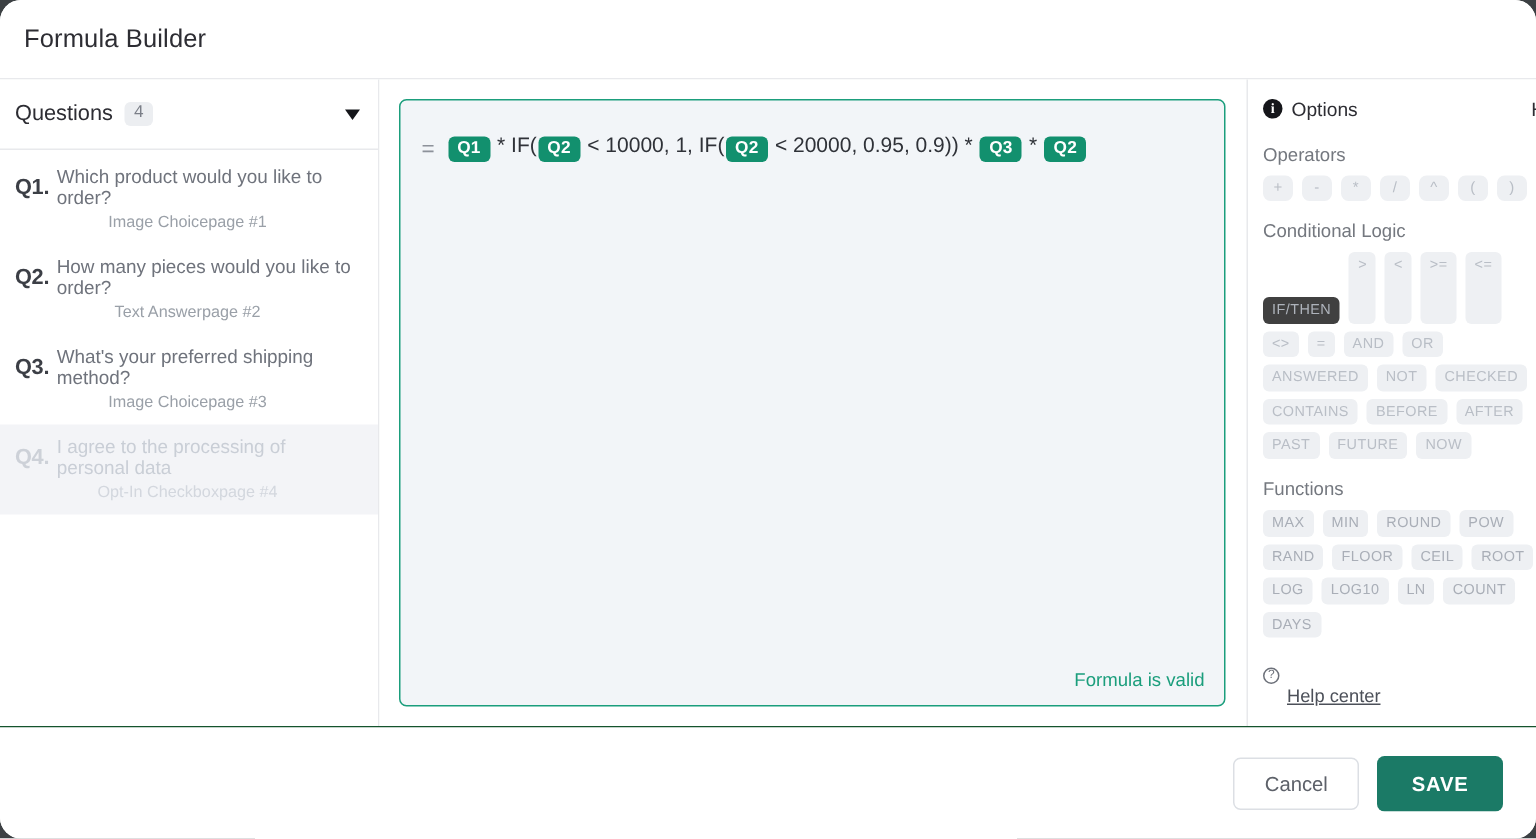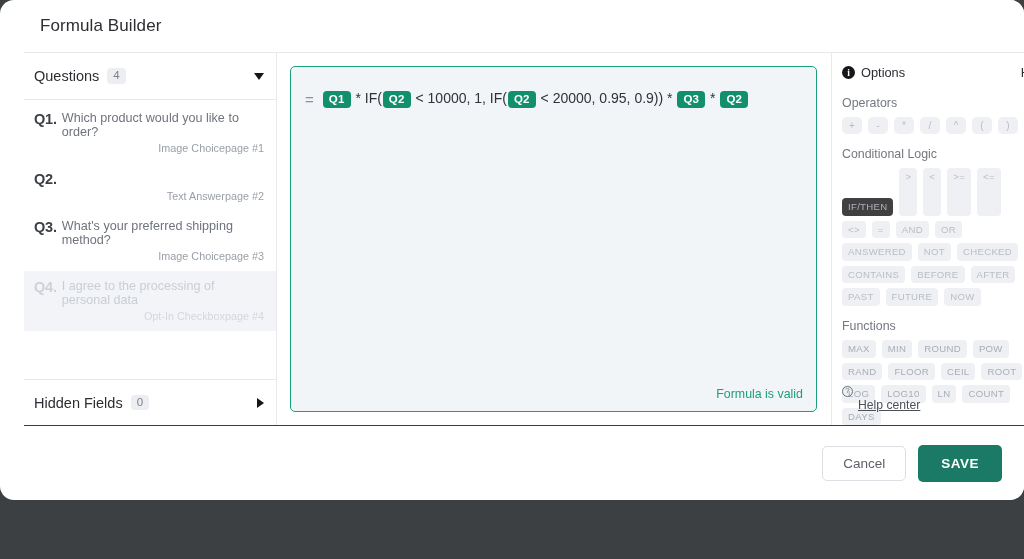--- a/index.html
+++ b/index.html
@@ -16,27 +16,26 @@
     position: relative;
     width: 1024px;
     height: 559px;
     background: #3c4043;
   }
 
   .modal {
     position: absolute;
     left: 0; top: 0;
     width: 1024px;
-    height: 500px;
+    height: 559px;
     background: #ffffff;
     border-radius: 14px;
     overflow: hidden;
     display: flex;
     flex-direction: column;
-    padding-left: 24px;
   }
 
   
   .titlebar {
     height: 52px;
     flex: 0 0 52px;
     display: flex;
     align-items: center;
     padding: 0 16px;
     background: #ffffff;
@@ -105,35 +104,35 @@
   .question-list {
     flex: 1 1 auto;
     overflow: hidden;
     padding-top: 3px;
   }
   .q-item {
     padding: 8px 12px 9px 10px;
     cursor: pointer;
   }
   .q-item.disabled { background: #f3f4f7; cursor: default; }
-  .q-line1 { display: flex; align-items: flex-start; }
+  .q-line1 { display: flex; align-items: center; }
   .q-num {
     font-size: 14.5px;
     font-weight: 700;
     color: #3c3f46;
     margin-right: 5px;
     letter-spacing: -.2px;
   }
   .q-text {
     font-size: 12.6px;
     color: #6f737c;
   }
   .q-line2 {
     display: flex;
-    justify-content: flex-end;
+    justify-content: center;
     margin-top: 3px;
   }
   .q-type, .q-page {
     font-size: 10.8px;
     color: #9aa0a8;
   }
   .q-item.disabled .q-num { color: #cdd1d8; }
   .q-item.disabled .q-text { color: #c9ced6; }
   .q-item.disabled .q-type,
   .q-item.disabled .q-page { color: #d3d7de; }
@@ -361,20 +360,21 @@
             </div>
             <div class="q-line2">
               <span class="q-type">Image Choice</span>
               <span class="q-page">page #1</span>
             </div>
           </div>
 
           <div class="q-item">
             <div class="q-line1">
               <span class="q-num">Q2.</span>
+              <span class="q-text">How many pieces would you like to order?</span>
             </div>
             <div class="q-line2">
               <span class="q-type">Text Answer</span>
               <span class="q-page">page #2</span>
             </div>
           </div>
 
           <div class="q-item">
             <div class="q-line1">
               <span class="q-num">Q3.</span>
@@ -392,25 +392,20 @@
               <span class="q-text">I agree to the processing of personal data</span>
             </div>
             <div class="q-line2">
               <span class="q-type">Opt-In Checkbox</span>
               <span class="q-page">page #4</span>
             </div>
           </div>
 
         </div>
 
-        <div class="section-head hidden-fields-head">
-          <span class="section-head-title">Hidden Fields</span>
-          <span class="count-badge">0</span>
-          <span class="chev chev-right"></span>
-        </div>
 
       </div>
 
       <div class="center">
         <div class="formula-box">
           <div class="formula-line">
             <span class="eq-sign">=</span>
             <span id="formula-tokens"><span class="chip">Q1</span><span class="tok"> * IF(</span><span class="chip">Q2</span><span class="tok"> &lt; 10000, 1, IF(</span><span class="chip">Q2</span><span class="tok"> &lt; 20000, 0.95, 0.9)) * </span><span class="chip">Q3</span><span class="tok"> * </span><span class="chip">Q2</span></span>
           </div>
           <div class="validity">Formula is valid</div>

